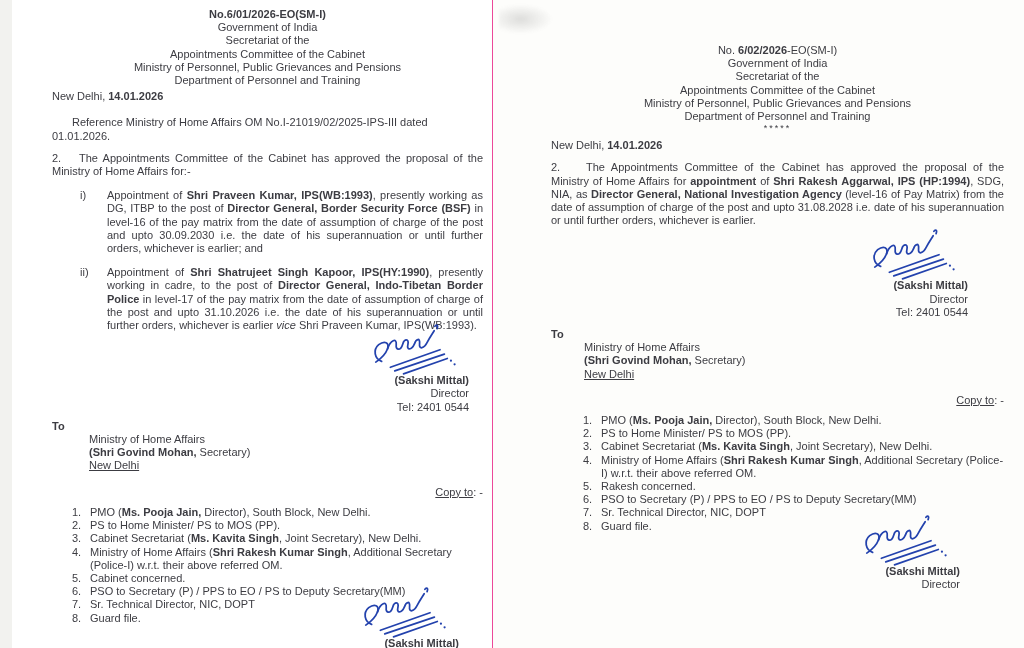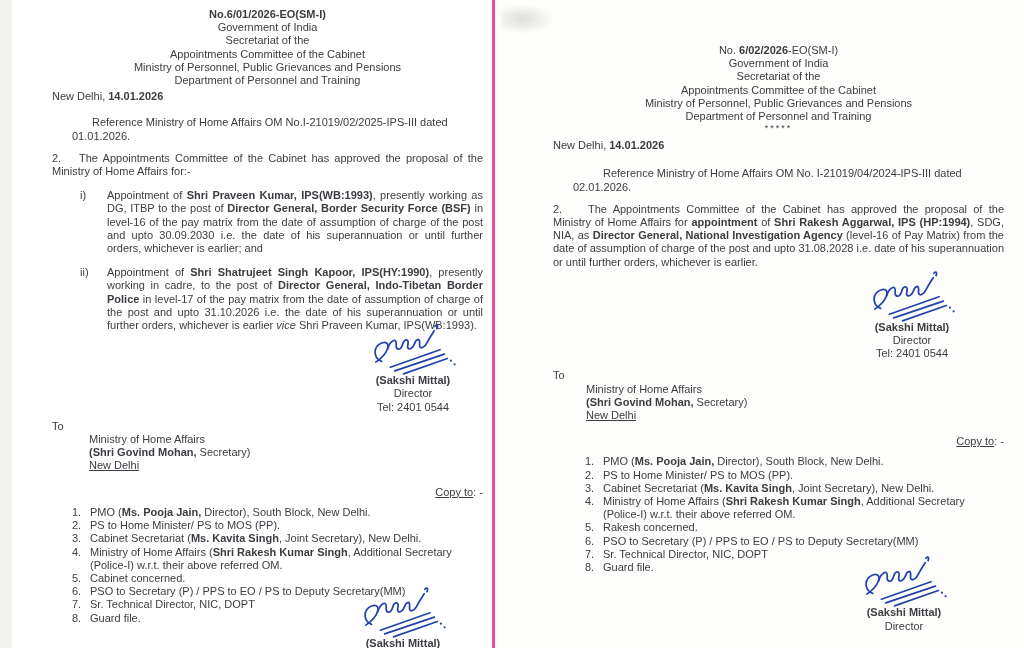--- a/index.html
+++ b/index.html
@@ -6,49 +6,49 @@
   html,body { margin:0; padding:0; }
   body {
     width:1024px; height:648px; overflow:hidden; position:relative;
     background:#f2f2ef; color:var(--ink);
     font-family:"Liberation Sans", sans-serif;
     font-size:11px; line-height:13.2px;
   }
   .page { position:absolute; top:0; height:648px; box-sizing:border-box; background:var(--paper); }
   .page.left  { left:12px;   width:492px; padding:8px 21px 0 40px; }
   .page.right { left:492px; width:532px; padding:44px 20px 0 58px;
-                background:#fdfdfb; border-left:3px solid #ec4899; }
+                background:#fdfdfb; border-left:1px solid #ec4899; }
   .smudge { position:absolute; left:6px; top:4px; width:54px; height:30px;
             background:radial-gradient(ellipse at 40% 50%, rgba(110,110,110,.22), transparent 70%);
             filter:blur(1px); }
   .header { text-align:center; }
   .header div { white-space:nowrap; }
   .stars { text-align:center; letter-spacing:2px; font-size:9px; line-height:11px; }
   .date-line { text-align:left; margin-top:3px; }
   .page.left  .date-line { padding-right:20px; }
   .page.right .date-line { padding-right:34px; margin-top:5px; }
-  .ref { margin-top:12px;margin-left:20px; }
+  .ref { margin-top:12px; }
   .page.left  .ref { text-indent:20px; margin-top:13px; }
   .page.right .ref { text-indent:30px; margin-top:15px; }
   .para { margin-top:9px; text-align:justify; }
   .pnum { display:inline-block; text-indent:0; }
   .page.left  .pnum { width:27px; }
   .page.right .pnum { width:35px; }
   .item { display:flex; margin-left:28px; margin-top:11px; }
   .item .label { width:27px; flex:none; }
   .item .text  { flex:1; text-align:justify; }
   .sig { text-align:right; }
-  .sig .inner { display:inline-block; text-align:center; min-width:112px; }
+  .sig .inner { display:inline-block; text-align:right; min-width:112px; }
   .sig svg { width:96px; height:54px; display:block; margin:0 auto -2px auto; color:var(--sig); }
   .sig .name { font-weight:bold; }
   .sig.mid    { padding-right:14px; margin-top:-10px; }
   .page.right .sig.mid { padding-right:36px; margin-top:0; }
   .sig.bottom { padding-right:24px; margin-top:-40px; }
   .page.right .sig.bottom { padding-right:44px; margin-top:-20px; }
-  .to { margin-top:6px; font-weight:normal; }
+  .to { margin-top:6px; font-weight:bold; }
   .page.right .to { margin-top:9px; }
   .address { margin-left:37px; }
   .page.right .address { margin-left:33px; }
   .address .l1 { font-weight:normal; }
   .address .l3 { text-decoration:underline; }
   .copyto { margin-top:13px;text-align:right; }
   .copyto .u { text-decoration:underline; }
   .clist { margin-top:7px; }
   .crow { display:flex; margin-left:20px; }
   .page.right .crow { margin-left:32px; }
@@ -160,21 +160,20 @@
   <div class="header">
     <div class="doc-no"><span>No. </span><span style="font-weight: bold;">6/02/2026</span><span>-EO(SM-I)</span></div>
     <div>Government of India</div>
     <div>Secretariat of the</div>
     <div>Appointments Committee of the Cabinet</div>
     <div>Ministry of Personnel, Public Grievances and Pensions</div>
     <div>Department of Personnel and Training</div>
     <div class="stars">*****</div>
   </div>
   <div class="date-line"><span>New Delhi, </span><span style="font-weight: bold;">14.01.2026</span></div>
-  <div class="ref">Reference Ministry of Home Affairs OM No. I-21019/04/2024-IPS-III dated 02.01.2026.</div>
   <div class="para"><span class="pnum">2.</span><span><span>The Appointments Committee of the Cabinet has approved the proposal of the Ministry of Home Affairs for </span><span style="font-weight: bold;">appointment</span><span> of </span><span style="font-weight: bold;">Shri Rakesh Aggarwal, IPS (HP:1994)</span><span>, SDG, NIA, as </span><span style="font-weight: bold;">Director General, National Investigation Agency</span><span> (level-16 of Pay Matrix) from the date of assumption of charge of the post and upto 31.08.2028 i.e. date of his superannuation or until further orders, whichever is earlier.</span></span></div>
   <div class="sig mid">
     <div class="inner">
       <svg viewBox="0 0 130 74">
           <use href="#sig-glyph"></use>
         </svg>
       <div class="name">(Sakshi Mittal)</div>
       <div>Director</div>
       <div>Tel: 2401 0544</div>
     </div>

